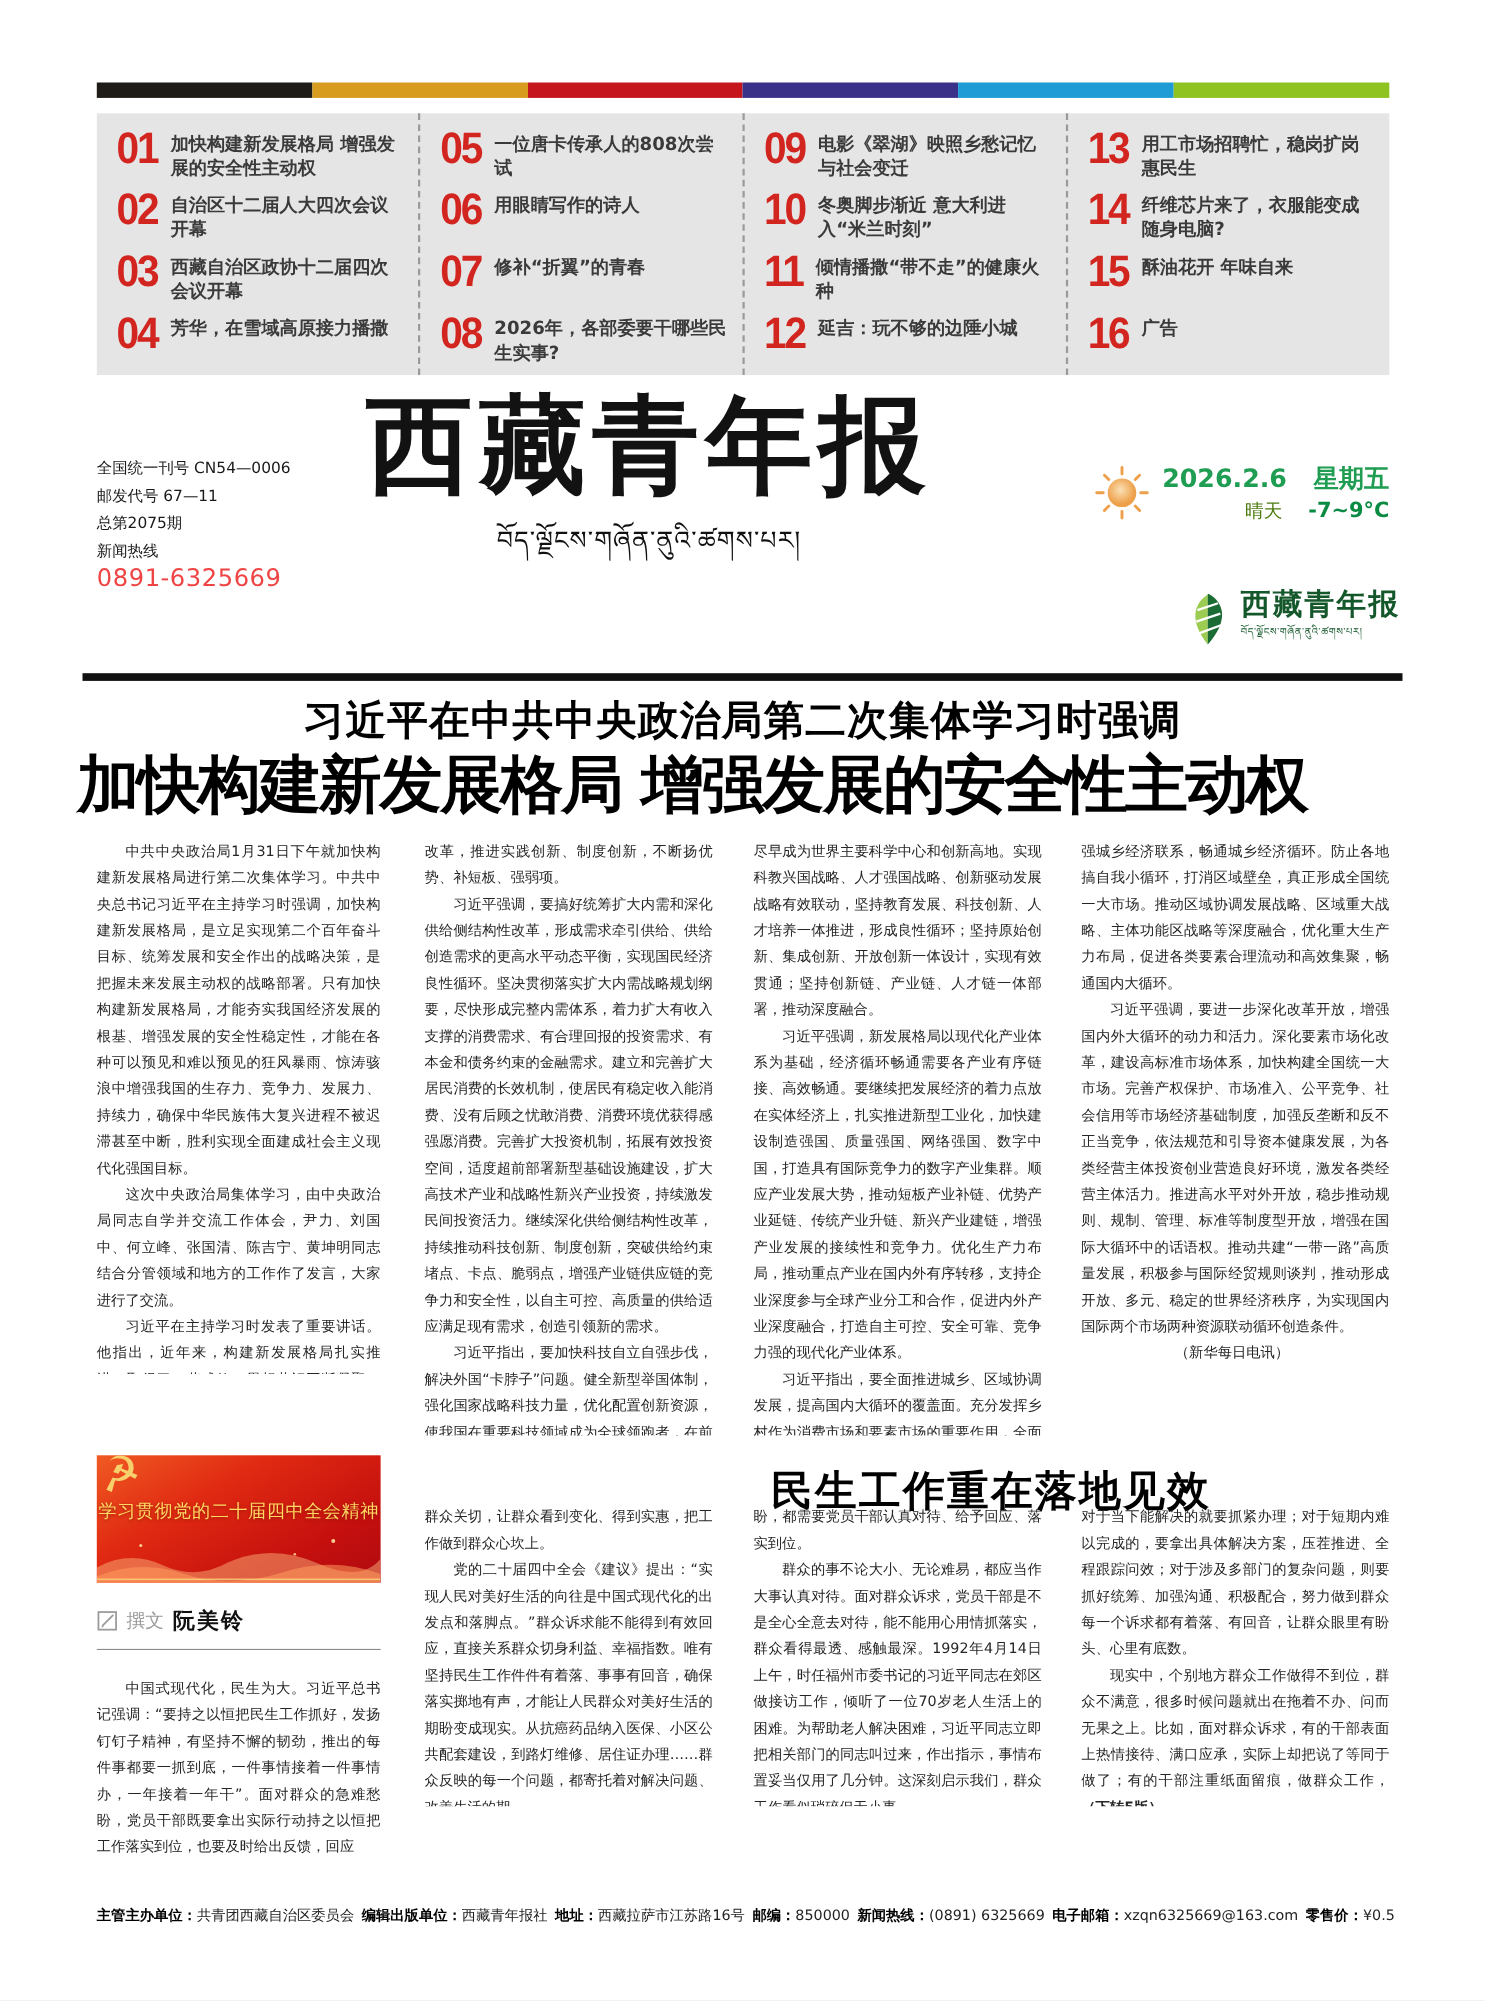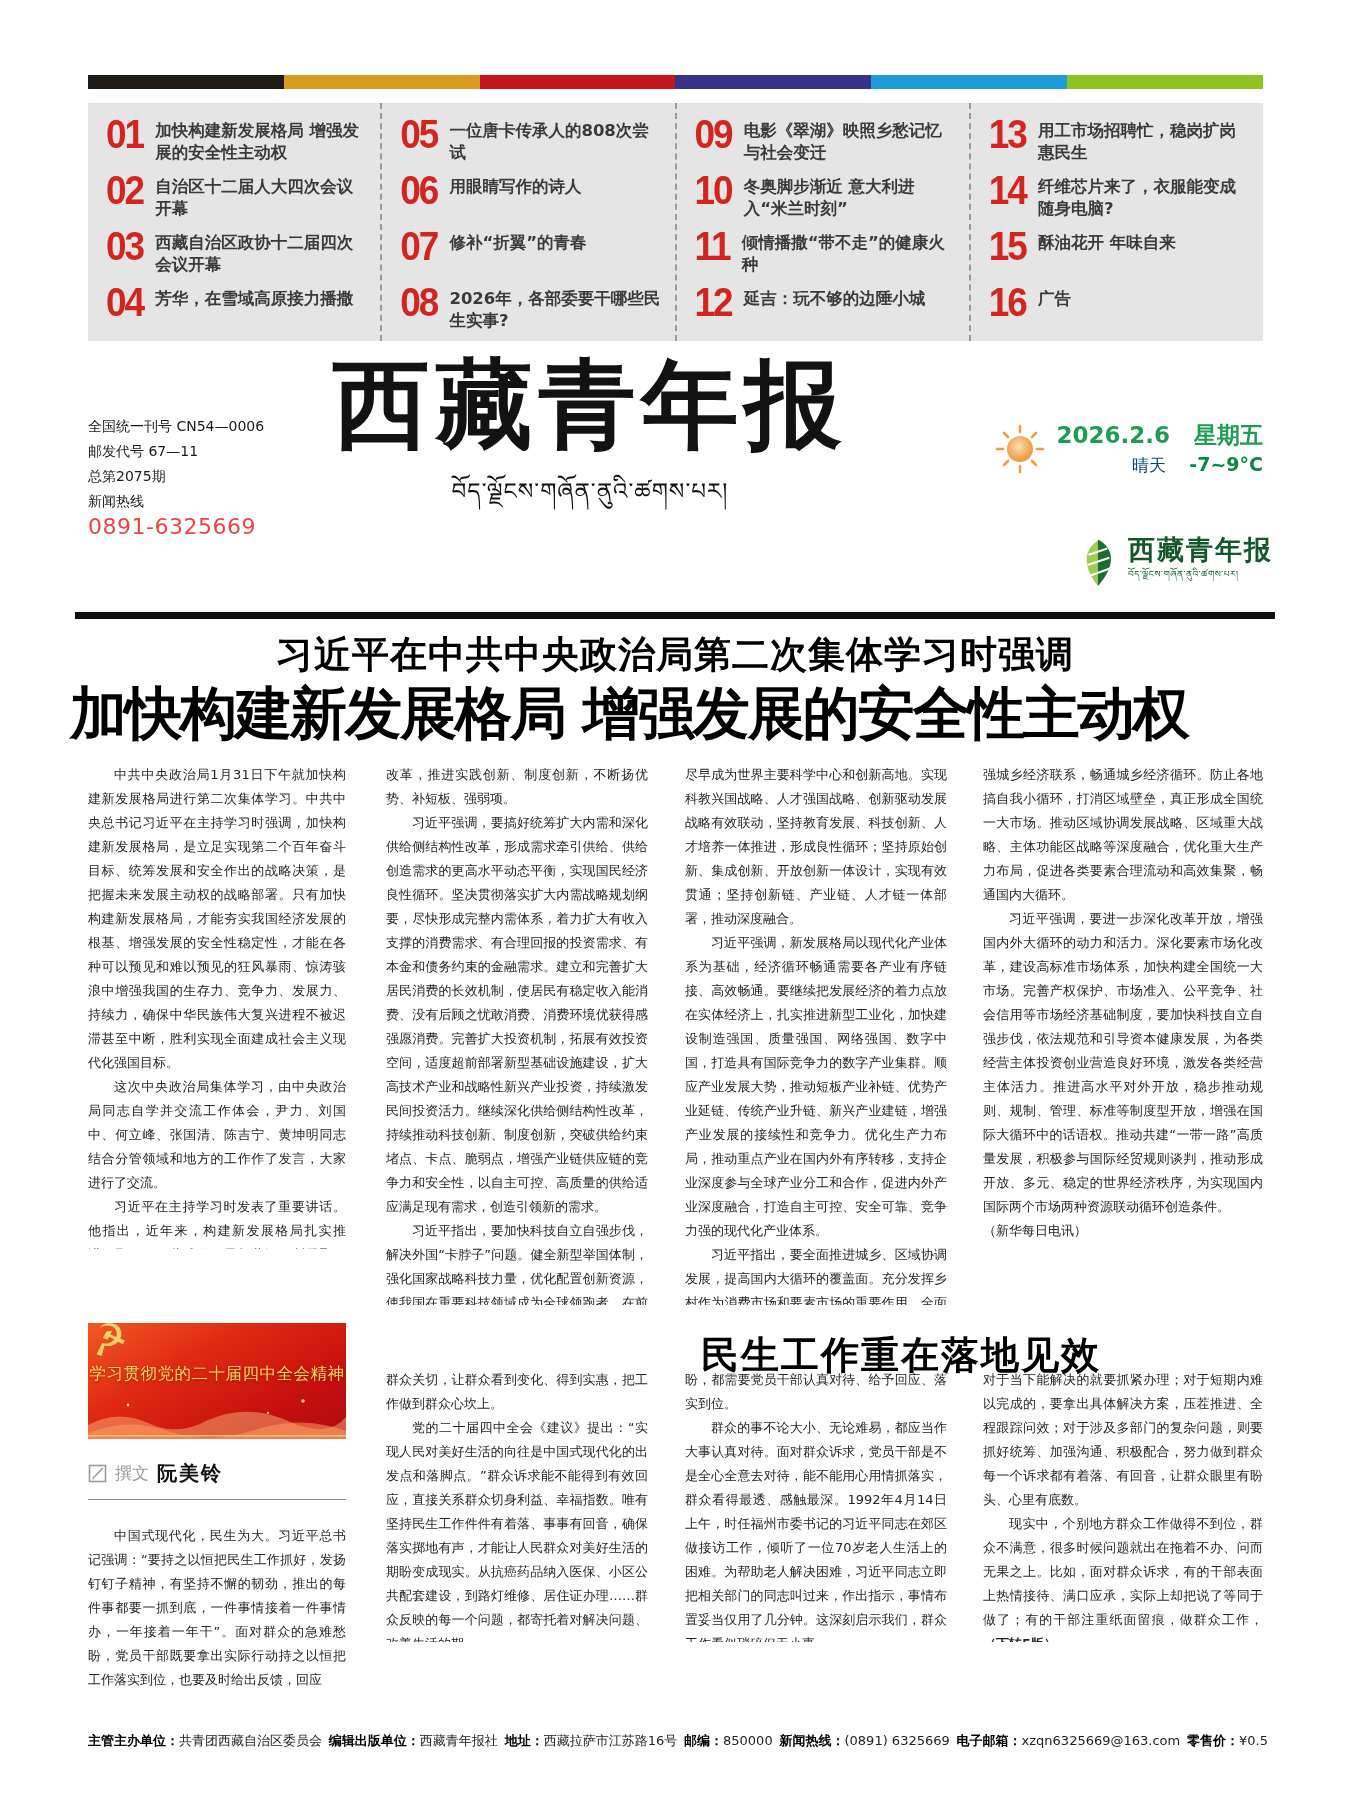--- a/index.html
+++ b/index.html
@@ -21,41 +21,41 @@
   #hotline{color:#ef4444;font-weight:normal;font-size:22px;letter-spacing:.5px;}
   #mast{position:absolute;left:295px;top:352px;width:590px;text-align:center;}
   #mast .title{font-family:"DejaVu Serif","Liberation Serif",serif;font-weight:900;font-size:97px;
                line-height:105px;color:#121212;letter-spacing:6px;white-space:nowrap;}
   #mast .tib{font-size:23px;color:#111;margin-top:8px;letter-spacing:1px;}
   #weather{position:absolute;left:995px;top:420px;width:268px;display:flex;align-items:center;gap:10px;}
   #weather .wtxt{flex:1;text-align:right;}
   .wline1{font-size:23px;font-weight:bold;color:#1f9d52;white-space:nowrap;}
   .wline1 .wd{margin-left:16px;}
   .wline2{font-size:17px;margin-top:2px;white-space:nowrap;}
-  .wline2 .cond{color:#0c4a6e;}
+  .wline2 .cond{color:#4d7c0f;}
   .wline2 .temp{color:#0a8a43;font-weight:bold;margin-left:18px;font-size:19px;}
   #brand{position:absolute;left:1078px;top:536px;display:flex;align-items:center;gap:8px;}
   #brand .btxt .bt{font-family:"DejaVu Serif","Liberation Serif",serif;font-weight:bold;font-size:27px;
                    color:#14572b;letter-spacing:2px;line-height:28px;}
   #brand .btxt .btib{font-size:9px;color:#14572b;letter-spacing:.5px;}
   
   #rule{position:absolute;left:75px;top:612px;width:1200px;height:7px;background:#111;}
   #kicker{position:absolute;left:75px;top:630px;width:1200px;text-align:center;font-size:37px;
           font-weight:900;color:#000;letter-spacing:1px;}
   #headline{position:absolute;left:70px;top:676px;width:1025px;text-align:center;font-size:57px;
             font-weight:900;color:#000;letter-spacing:-2px;white-space:nowrap;}
   
   .col{position:absolute;top:763px;font-size:13px;line-height:24px;text-align:justify;color:#252525;overflow:hidden;}
   .col p{margin:0;text-indent:2em;}
   .col p.cont{text-indent:0;}
   #mcol1{left:88px;width:258px;height:486px;}
   #mcol2{left:386px;width:262px;height:542px;}
   #mcol3{left:685px;width:262px;height:542px;}
   #mcol4{left:983px;width:280px;height:542px;}
-  .attr{text-align:left;text-indent:0 !important;padding-right:6px;}
+  .attr{text-align:center;text-indent:0 !important;padding-right:6px;}
   
   #banner{position:absolute;left:88px;top:1323px;width:258px;height:116px;overflow:hidden;
           background:linear-gradient(150deg,#f05a23 0%,#e02a12 35%,#c40f0e 75%,#b00b10 100%);}
   #banner .emblem{position:absolute;left:2px;top:-8px;font-size:42px;color:#f7cf6b;transform:rotate(-14deg);}
   #banner .slogan{position:absolute;left:0;top:40px;width:100%;text-align:center;font-size:16.5px;
                   font-weight:400;color:#ffd763;letter-spacing:.5px;text-shadow:0 1px 3px rgba(120,20,0,.7);}
   #banner svg.mountains{position:absolute;left:0;bottom:0;}
   
   #byline{position:absolute;left:88px;top:1460px;width:258px;display:flex;align-items:center;gap:8px;
           border-bottom:1px solid #8a8a8a;padding-bottom:12px;}
@@ -239,21 +239,21 @@
     <p>习近平强调，要搞好统筹扩大内需和深化供给侧结构性改革，形成需求牵引供给、供给创造需求的更高水平动态平衡，实现国民经济良性循环。坚决贯彻落实扩大内需战略规划纲要，尽快形成完整内需体系，着力扩大有收入支撑的消费需求、有合理回报的投资需求、有本金和债务约束的金融需求。建立和完善扩大居民消费的长效机制，使居民有稳定收入能消费、没有后顾之忧敢消费、消费环境优获得感强愿消费。完善扩大投资机制，拓展有效投资空间，适度超前部署新型基础设施建设，扩大高技术产业和战略性新兴产业投资，持续激发民间投资活力。继续深化供给侧结构性改革，持续推动科技创新、制度创新，突破供给约束堵点、卡点、脆弱点，增强产业链供应链的竞争力和安全性，以自主可控、高质量的供给适应满足现有需求，创造引领新的需求。</p>
     <p>习近平指出，要加快科技自立自强步伐，解决外国“卡脖子”问题。健全新型举国体制，强化国家战略科技力量，优化配置创新资源，使我国在重要科技领域成为全球领跑者，在前沿交叉领域成为开拓者，力争</p>
   </div>
   <div class="col" id="mcol3">
     <p class="cont">尽早成为世界主要科学中心和创新高地。实现科教兴国战略、人才强国战略、创新驱动发展战略有效联动，坚持教育发展、科技创新、人才培养一体推进，形成良性循环；坚持原始创新、集成创新、开放创新一体设计，实现有效贯通；坚持创新链、产业链、人才链一体部署，推动深度融合。</p>
     <p>习近平强调，新发展格局以现代化产业体系为基础，经济循环畅通需要各产业有序链接、高效畅通。要继续把发展经济的着力点放在实体经济上，扎实推进新型工业化，加快建设制造强国、质量强国、网络强国、数字中国，打造具有国际竞争力的数字产业集群。顺应产业发展大势，推动短板产业补链、优势产业延链、传统产业升链、新兴产业建链，增强产业发展的接续性和竞争力。优化生产力布局，推动重点产业在国内外有序转移，支持企业深度参与全球产业分工和合作，促进内外产业深度融合，打造自主可控、安全可靠、竞争力强的现代化产业体系。</p>
     <p>习近平指出，要全面推进城乡、区域协调发展，提高国内大循环的覆盖面。充分发挥乡村作为消费市场和要素市场的重要作用，全面推进乡村振兴，推进以县城为重要载体的城镇化建设，推动城乡融合发展，增</p>
   </div>
   <div class="col" id="mcol4">
     <p class="cont">强城乡经济联系，畅通城乡经济循环。防止各地搞自我小循环，打消区域壁垒，真正形成全国统一大市场。推动区域协调发展战略、区域重大战略、主体功能区战略等深度融合，优化重大生产力布局，促进各类要素合理流动和高效集聚，畅通国内大循环。</p>
-    <p>习近平强调，要进一步深化改革开放，增强国内外大循环的动力和活力。深化要素市场化改革，建设高标准市场体系，加快构建全国统一大市场。完善产权保护、市场准入、公平竞争、社会信用等市场经济基础制度，要加快科技自立自强步伐，依法规范和引导资本健康发展，为各类经营主体投资创业营造良好环境，激发各类经营主体活力。推进高水平对外开放，稳步推动规则、规制、管理、标准等制度型开放，增强在国际大循环中的话语权。推动共建“一带一路”高质量发展，积极参与国际经贸规则谈判，推动形成开放、多元、稳定的世界经济秩序，为实现国内国际两个市场两种资源联动循环创造条件。</p>
+    <p>习近平强调，要进一步深化改革开放，增强国内外大循环的动力和活力。深化要素市场化改革，建设高标准市场体系，加快构建全国统一大市场。完善产权保护、市场准入、公平竞争、社会信用等市场经济基础制度，加强反垄断和反不正当竞争，依法规范和引导资本健康发展，为各类经营主体投资创业营造良好环境，激发各类经营主体活力。推进高水平对外开放，稳步推动规则、规制、管理、标准等制度型开放，增强在国际大循环中的话语权。推动共建“一带一路”高质量发展，积极参与国际经贸规则谈判，推动形成开放、多元、稳定的世界经济秩序，为实现国内国际两个市场两种资源联动循环创造条件。</p>
     <p class="attr">（新华每日电讯）</p>
   </div>
 
   <div id="banner">
     <span class="emblem">☭</span>
     <div class="slogan">学习贯彻党的二十届四中全会精神</div>
     <svg class="mountains" width="258" height="46" viewBox="0 0 258 46" preserveAspectRatio="none">
       <path d="M0 32 Q30 16 60 30 T120 27 Q160 10 200 28 T258 24 L258 46 L0 46 Z" fill="#ffc184" opacity="0.45"></path>
       <path d="M0 40 Q40 24 80 38 T170 36 Q215 22 258 38 L258 46 L0 46 Z" fill="#ff9a5c" opacity="0.55"></path>
       <rect x="0" y="42" width="258" height="1.5" fill="#ffd27a" opacity="0.8"></rect>

